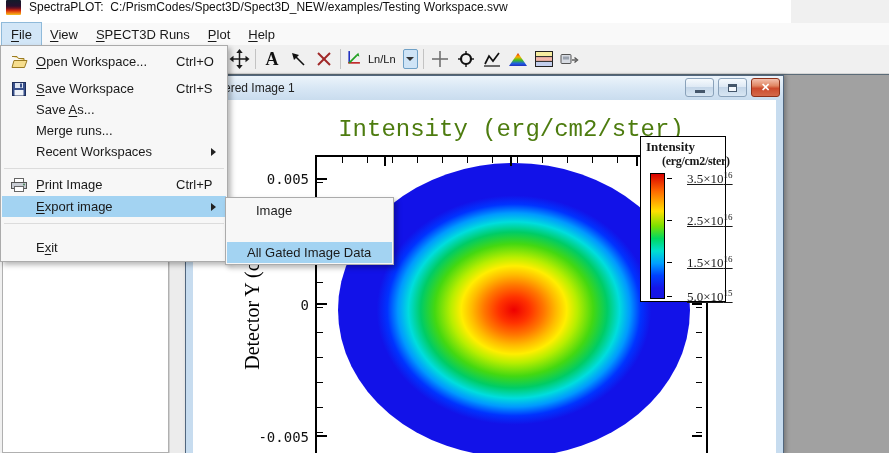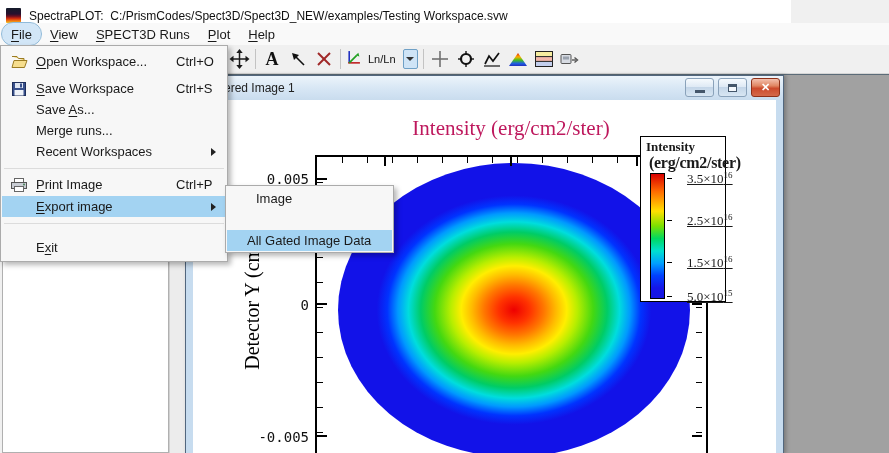--- a/index.html
+++ b/index.html
@@ -1,28 +1,28 @@
 <!DOCTYPE html>
 <html><head>
 <meta charset="utf-8">
 <style>
   * { margin:0; padding:0; box-sizing:border-box; }
   html,body { width:889px; height:453px; overflow:hidden; }
   body { font-family:"Liberation Sans",sans-serif; color:#1a1a1a; }
   .app { position:relative; width:889px; height:453px; background:#f0f0f0; overflow:hidden; }
 
   
-  .titlebar { position:absolute; left:0; top:0; width:791px; height:23px; background:#ffffff; display:flex; align-items:flex-end; padding-left:6px; }
+  .titlebar { position:absolute; left:0; top:0; width:791px; height:23px; background:#ffffff; display:flex; align-items:flex-start; padding-left:6px; }
   .app-icon { width:15px; height:15px; margin-right:8px; border-radius:1px;
     background:linear-gradient(180deg,#131b2a 0%,#27102e 40%,#6e1020 55%,#cf2c0e 70%,#ef7010 84%,#f2c322 100%); }
   .titlebar-text { font-size:12px; color:#101010; white-space:pre; }
 
   
   .menubar { position:absolute; left:0; top:23px; width:889px; height:22px; background:#f9f9f9; display:flex; align-items:stretch; padding-left:2px; font-size:13px; }
-  .menu-item { display:flex; align-items:center; padding:0 9px;border-radius:11px; }
+  .menu-item { display:flex; align-items:center; padding:0 9px; }
   .menu-item.active { background:#d2e6f7; outline:1px solid #8fbada; }
   .u { text-decoration:underline; text-underline-offset:2px; }
 
   
   .toolbar { position:absolute; left:0; top:45px; width:889px; height:29px; background:#f0f0f0; border-bottom:1px solid #d6d6d6; display:flex; align-items:center; padding-left:226px; }
   .tb-btn { min-width:26px; height:25px; display:flex; align-items:center; justify-content:center; }
   .tb-sep { width:1px; height:20px; background:#c3c3c3; margin:0 3px; }
   .tb-A { font-family:"Liberation Serif",serif; font-weight:bold; font-size:18px; color:#111; }
   .lnln-group { display:flex; align-items:center; gap:7px; padding:0 2px; }
   .lnln-text { font-size:11px; color:#111; }
@@ -41,54 +41,54 @@
   .child-title { padding-left:38px; font-size:12px; color:#222; }
   .child-buttons { position:absolute; top:2px; right:3px; display:flex; gap:4px; }
   .wb { width:29px; height:19px; border-radius:3px; display:flex; align-items:center; justify-content:center; }
   .wb-min,.wb-max { background:linear-gradient(180deg,#f6fafd,#dfeaf5 45%,#c4d6e8 50%,#d8e6f3); border:1px solid #8aa2ba; }
   .wb-close { background:linear-gradient(180deg,#f3c0ae,#e08663 40%,#cc4a2c 55%,#d4694a); border:1px solid #8e3018; color:#fff; font-weight:bold; font-size:11px; }
   .glyph-min { width:10px; height:3px; background:#44566a; margin-top:8px; }
   .glyph-max { width:9px; height:8px; border:1px solid #44566a; border-top:3px solid #44566a; background:#f4f8fc; }
   .child-content { position:absolute; left:7px; right:7px; top:24px; bottom:0; background:#ffffff; overflow:hidden; }
 
   
-  .plot-title { position:absolute; left:118px; top:16px; width:400px; text-align:center; font-family:Liberation Serif, serif; font-size:21px; color:#be185d; }
+  .plot-title { position:absolute; left:118px; top:16px; width:400px; text-align:center; font-family:Liberation Mono, monospace; font-size:24px; color:#4d7c0f; }
   .plot-frame { position:absolute; left:122px; top:55px; width:393px; height:320px; border:2px solid #000; background:#fff; }
   .blob { position:absolute; left:145px; top:63px; width:352px; height:294px; border-radius:50%;
     background:radial-gradient(closest-side,#ee0000 0%,#ff3300 9%,#ff7700 17%,#ffbb00 24%,#ffee00 30%,#b8ee00 36%,#44d811 45%,#00cc66 53%,#00dddd 60%,#0099ff 66%,#0033ff 72%,#1212e8 78%,#1212e8 100%); }
   .ticks-top { position:absolute; left:125px; top:57px; width:387px; height:6px;
     background:repeating-linear-gradient(90deg,transparent 0 24px,#000 24px 25px); }
   .ticks-left { position:absolute; left:124px; top:58px; width:6px; height:300px;
     background:repeating-linear-gradient(180deg,transparent 0 24px,#000 24px 25px); }
   .ticks-right { position:absolute; left:503px; top:58px; width:6px; height:300px;
     background:repeating-linear-gradient(180deg,transparent 0 24px,#000 24px 25px); }
   .maj { position:absolute; background:#000; }
   .ytick { position:absolute; left:38px; width:78px; text-align:right; font-family:"DejaVu Sans Mono",monospace; font-size:14px; color:#111; }
   .ylabel { position:absolute; left:-72px; top:194px; width:262px; height:22px; text-align:center; transform:rotate(-90deg); font-family:"Liberation Serif",serif; font-size:20px; color:#000; }
 
   
   .legend { position:absolute; left:447px; top:36px; width:86px; height:166px; background:#fff; border:1px solid #000; font-family:"Liberation Serif",serif; z-index:5; }
   .legend-t1 { position:absolute; left:5px; top:2px; font-weight:bold; font-size:13px; }
-  .legend-t2 { position:absolute; left:8px; top:17px; font-weight:bold; font-size:16px; letter-spacing:-0.3px; }
+  .legend-t2 { position:absolute; left:21px; top:17px; font-weight:bold; font-size:12px; letter-spacing:-0.3px; }
   .legend-bar { position:absolute; left:9px; top:36px; width:15px; height:126px; border:1px solid #000;
     background:linear-gradient(180deg,#d80000 0%,#ff6a00 14%,#ffe000 30%,#7be000 42%,#00d860 52%,#00e0d0 62%,#00a0ff 72%,#0040ff 82%,#1515e8 92%,#1616e0 100%); }
   .legend-tickmark { position:absolute; left:26px; width:5px; height:1px; background:#000; }
   .legend-label { position:absolute; left:46px; font-size:13px; white-space:nowrap;text-decoration:underline; }
   .legend-label sup { font-size:9px; }
 
   
   .file-menu { position:absolute; left:0; top:45px; width:228px; height:217px; background:#f7f7f7; border:1px solid #ababab; box-shadow:3px 3px 5px rgba(0,0,0,0.28); z-index:100; font-size:13px; }
   .fm-row { position:absolute; left:1px; right:1px; height:21px; display:flex; align-items:center; }
   .fm-row.hl { background:#a3d3f2; }
   .fm-icon { width:34px; display:flex; justify-content:center; align-items:center; }
   .fm-shortcut { position:absolute; left:174px; }
   .fm-arrow { position:absolute; left:209px; width:0; height:0; border-left:5px solid #222; border-top:4px solid transparent; border-bottom:4px solid transparent; }
   .fm-sep { position:absolute; left:3px; right:3px; height:1px; background:#dcdcdc; }
 
-  .submenu { position:absolute; left:225px; top:185px; width:169px; height:68px; background:#f7f7f7; border:1px solid #ababab; box-shadow:3px 3px 5px rgba(0,0,0,0.28); z-index:101; font-size:13px; }
+  .submenu { position:absolute; left:225px; top:197px; width:169px; height:68px; background:#f7f7f7; border:1px solid #ababab; box-shadow:3px 3px 5px rgba(0,0,0,0.28); z-index:101; font-size:13px; }
   .sm-row { position:absolute; left:1px; right:1px; height:21px; display:flex; align-items:center; padding-left:29px; }
   .sm-row.hl { background:#a3d3f2; }
 </style>
 </head>
 <body>
 
 <div class="app">
 
   <div class="titlebar">
     <div class="app-icon"></div>

